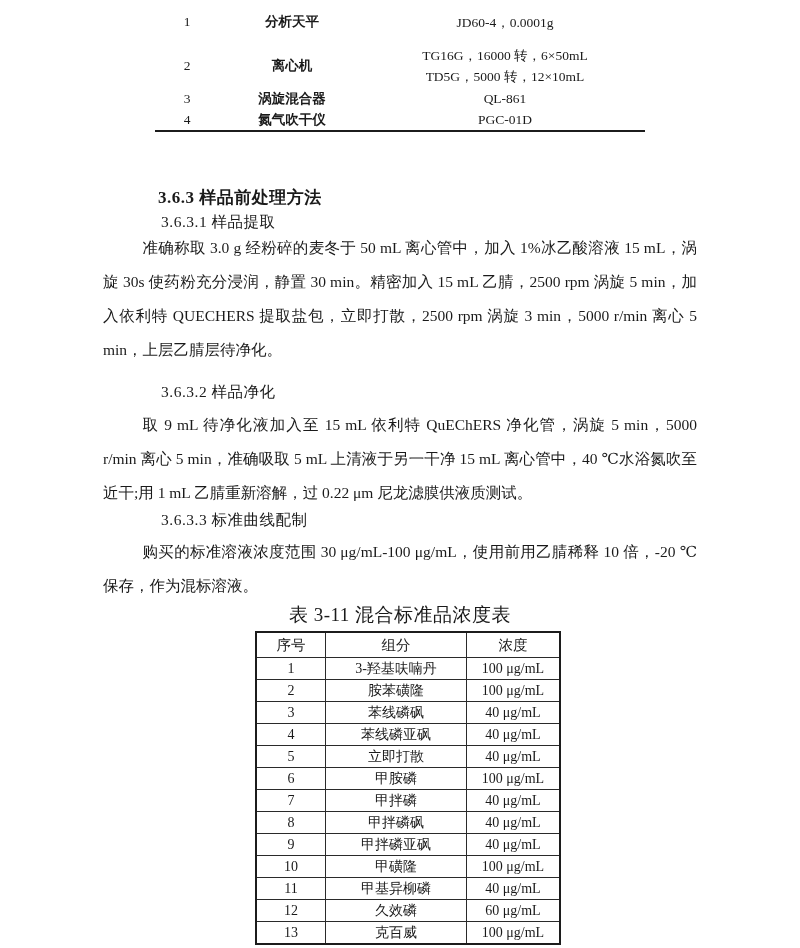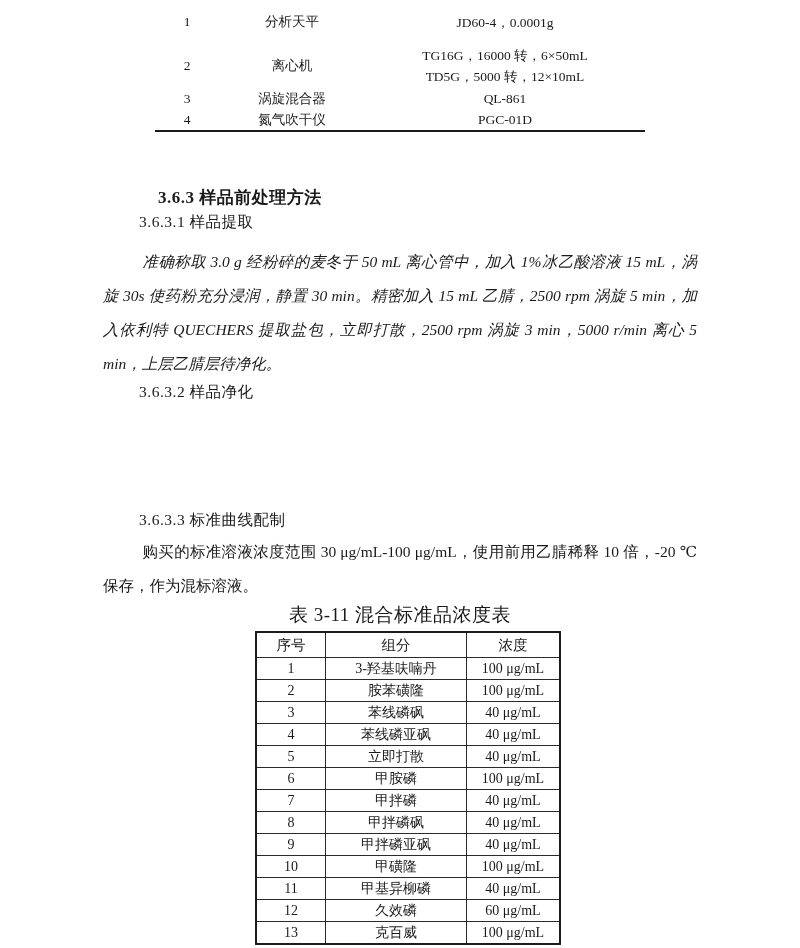--- a/index.html
+++ b/index.html
@@ -17,44 +17,44 @@
   .equip-table{
     position:absolute;left:155px;top:0;width:490px;height:130px;
     border-bottom:2.5px solid #1c1c1c;
     font-size:13.5px;
   }
   .eq-row{display:flex;align-items:center;}
   .eq-row.tall{height:44px;}
   .eq-row.short{height:21px;}
   .eq-c{text-align:center;}
   .eq-no{width:64px;}
-  .eq-name{width:146px;}
+  .eq-name{width:146px;font-weight:bold;}
   .eq-model{width:280px;line-height:21px;}
 
   
   .h-main{
     position:absolute;left:142px;top:170px;
     font-size:17px;font-weight:bold;letter-spacing:.5px;
     margin:16px;
   }
   .subhead{
-    position:absolute;left:139px;
+    position:absolute;left:161px;
     font-size:15.5px;letter-spacing:.5px;
   }
   .sub1{top:212px;}
   .sub2{top:382px;}
   .sub3{top:510px;}
   .body-par{
     position:absolute;left:103px;width:594px;
     font-size:15.5px;line-height:34px;
     text-align:justify;
     text-indent:2.55em;
     margin:0;
   }
-  .par1{top:245px;font-style:italic;}
+  .par1{top:231px;}
   .par2{top:408px;}
   .par3{top:535px;}
 
   
   .tbl-caption{
     position:absolute;left:0;top:602px;width:800px;
     text-align:center;font-size:19px;letter-spacing:.5px;
   }
   .std-table{
     position:absolute;left:255px;top:631px;
@@ -109,20 +109,21 @@
       </div>
     </div>
   </div>
 
   <h2 class="h-main">3.6.3 样品前处理方法</h2>
 
   <div class="subhead sub1">3.6.3.1 样品提取</div>
   <p class="body-par par1">准确称取 3.0 g 经粉碎的麦冬于 50 mL 离心管中，加入 1%冰乙酸溶液 15 mL，涡旋 30s 使药粉充分浸润，静置 30 min。精密加入 15 mL 乙腈，2500 rpm 涡旋 5 min，加入依利特 QUECHERS 提取盐包，立即打散，2500 rpm 涡旋 3 min，5000 r/min 离心 5 min，上层乙腈层待净化。</p>
 
   <div class="subhead sub2">3.6.3.2 样品净化</div>
+  <p class="body-par par2">取 9 mL 待净化液加入至 15 mL 依利特 QuEChERS 净化管，涡旋 5 min，5000 r/min 离心 5 min，准确吸取 5 mL 上清液于另一干净 15 mL 离心管中，40 ℃水浴氮吹至近干;用 1 mL 乙腈重新溶解，过 0.22 μm 尼龙滤膜供液质测试。</p>
 
   <div class="subhead sub3">3.6.3.3 标准曲线配制</div>
   <p class="body-par par3">购买的标准溶液浓度范围 30 μg/mL-100 μg/mL，使用前用乙腈稀释 10 倍，-20 ℃保存，作为混标溶液。</p>
 
   <div class="tbl-caption">表 3-11 混合标准品浓度表</div>
 
   <table class="std-table">
     <thead>
       <tr>
         <th class="col-no">序号</th>

